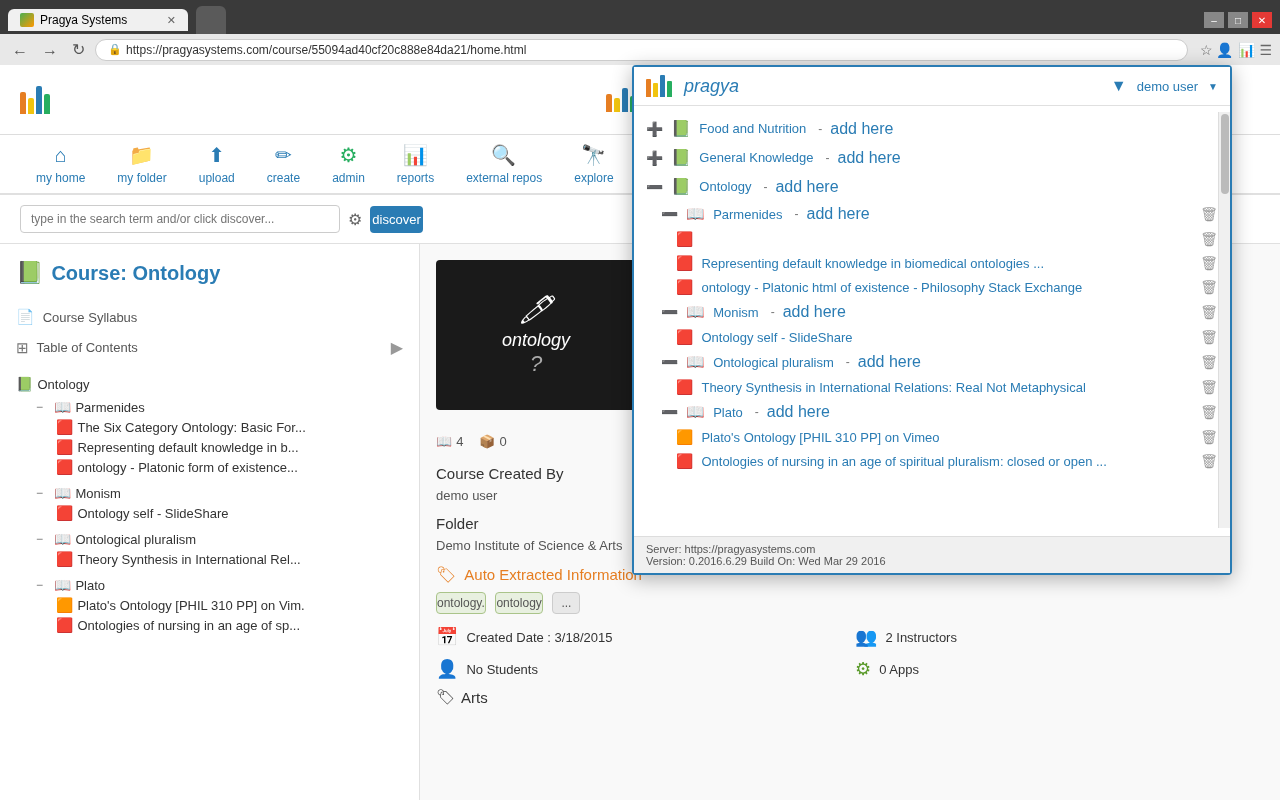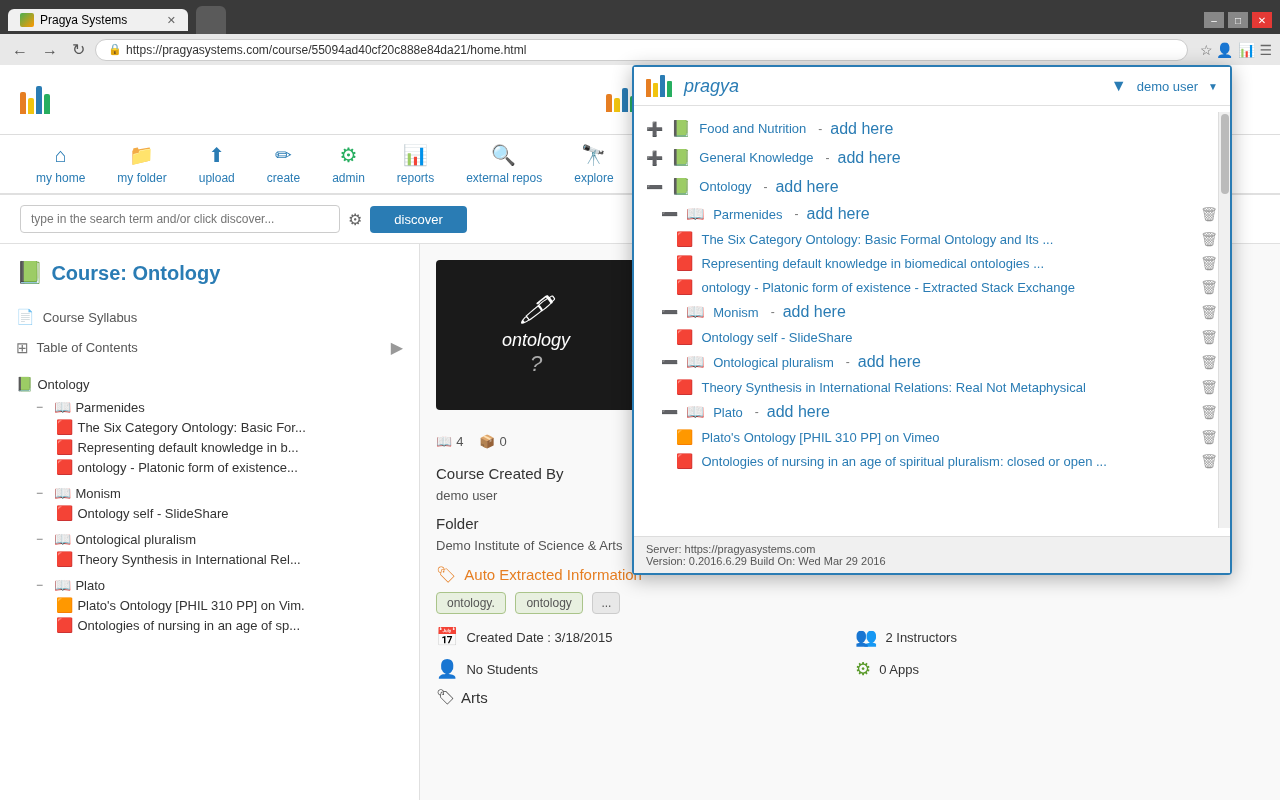--- a/index.html
+++ b/index.html
@@ -110,21 +110,21 @@
       border-radius: 4px;
       padding: 6px 10px;
       font-size: 12px;
       color: #999;
     }
     .discover-btn {
       background: #2a7cb4;
       color: white;
       border: none;
       border-radius: 4px;
-      padding: 6px 24px;
+      padding: 6px 2px;
       cursor: pointer;
       font-size: 13px;
     }
     .gear-btn { background: none; border: none; cursor: pointer; color: #666; font-size: 16px; }
 
     
     .main-content {
       display: flex;
       height: calc(800px - 170px);
       overflow: hidden;
@@ -233,21 +233,21 @@
       align-items: center;
       gap: 8px;
       font-size: 15px;
       color: #e67e22;
       margin-bottom: 8px;
     }
     .tag-chip {
       background: #e8f0e0;
       border: 1px solid #aac48a;
       border-radius: 4px;
-      padding: 3px 10px;
+      padding: 3px 0;
       font-size: 12px;
       color: #555;
       display: inline-block;
       margin-right: 6px;
     }
     .more-btn {
       background: #e8e8e8;
       border: 1px solid #ccc;
       border-radius: 4px;
       padding: 3px 8px;
@@ -660,31 +660,30 @@
     <div class="popup-chapter-item">
       <span class="popup-minus-icon">➖</span>
       <span style="color:#2a7cb4;font-size:15px;">📖</span>
       <span class="popup-link">Parmenides</span>
       <span style="color:#777;font-size:12px;margin-left:4px;">-</span>
       <span class="popup-add-link">add here</span>
       <span class="popup-delete-icon">🗑</span>
     </div>
     <div class="popup-subitem">
       <span class="popup-doc-icon">🟥</span>
-      <span class="popup-link">The Six Category Ontology: Basic Formal Ontology and Its ...</span>
       <span class="popup-delete-icon">🗑</span>
     </div>
     <div class="popup-subitem">
       <span class="popup-doc-icon">🟥</span>
       <span class="popup-link">Representing default knowledge in biomedical ontologies ...</span>
       <span class="popup-delete-icon">🗑</span>
     </div>
     <div class="popup-subitem">
       <span class="popup-doc-icon">🟥</span>
-      <span class="popup-link">ontology - Platonic form of existence - Extracted Stack Exchange</span>
+      <span class="popup-link">ontology - Platonic html of existence - Philosophy Stack Exchange</span>
       <span class="popup-delete-icon">🗑</span>
     </div>
 
     <div class="popup-chapter-item">
       <span class="popup-minus-icon">➖</span>
       <span style="color:#2a7cb4;font-size:15px;">📖</span>
       <span class="popup-link">Monism</span>
       <span style="color:#777;font-size:12px;margin-left:4px;">-</span>
       <span class="popup-add-link">add here</span>
       <span class="popup-delete-icon">🗑</span>

